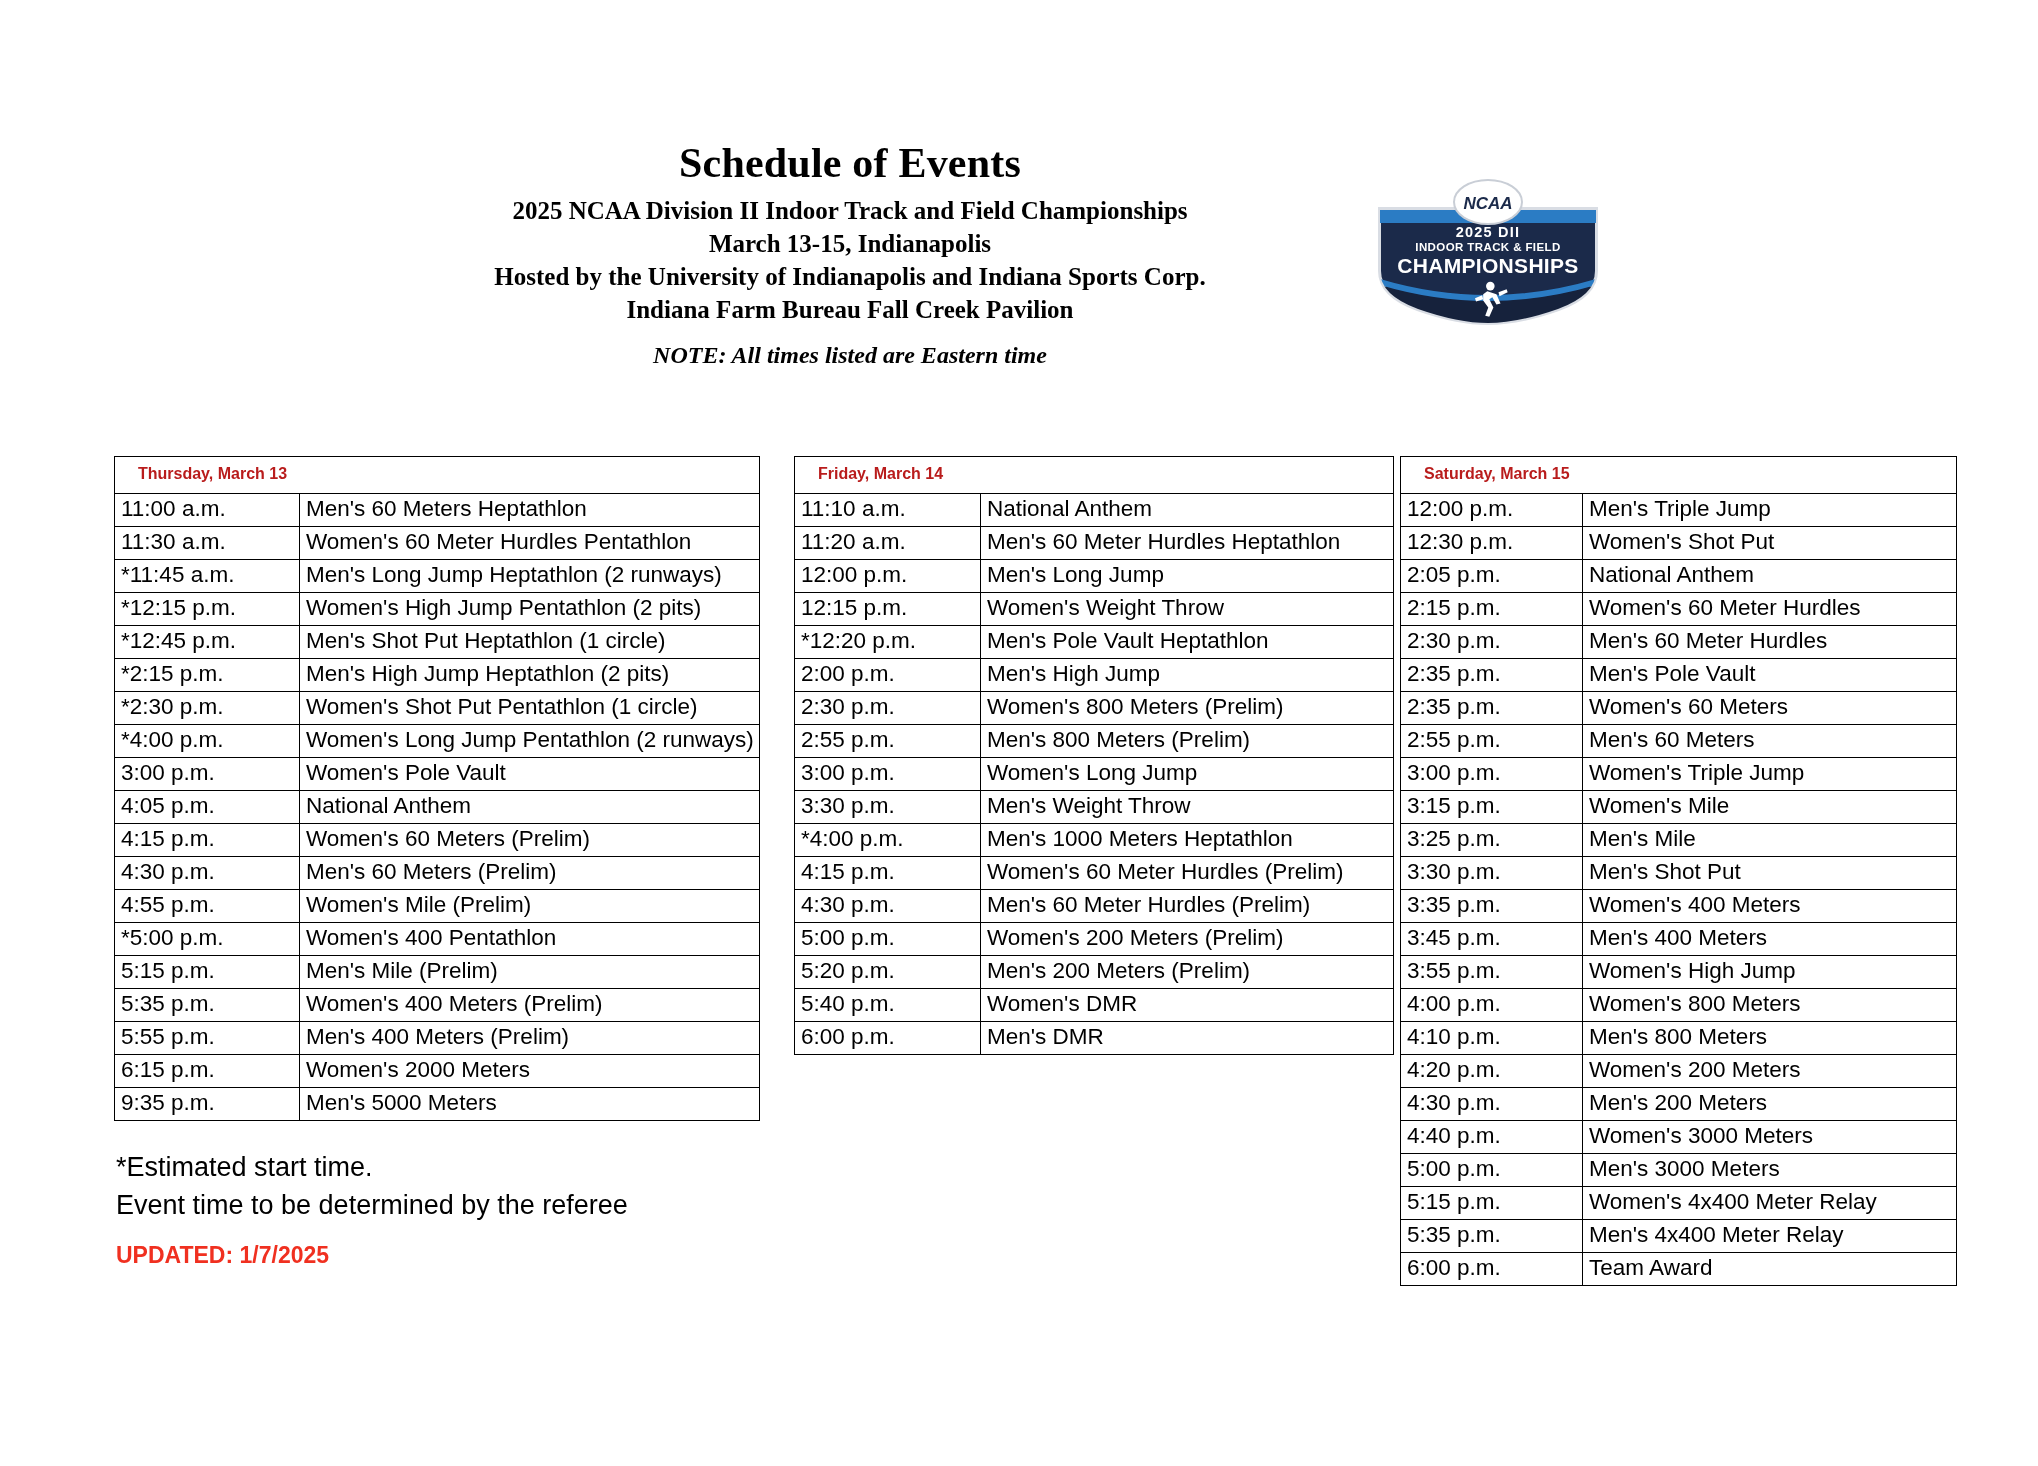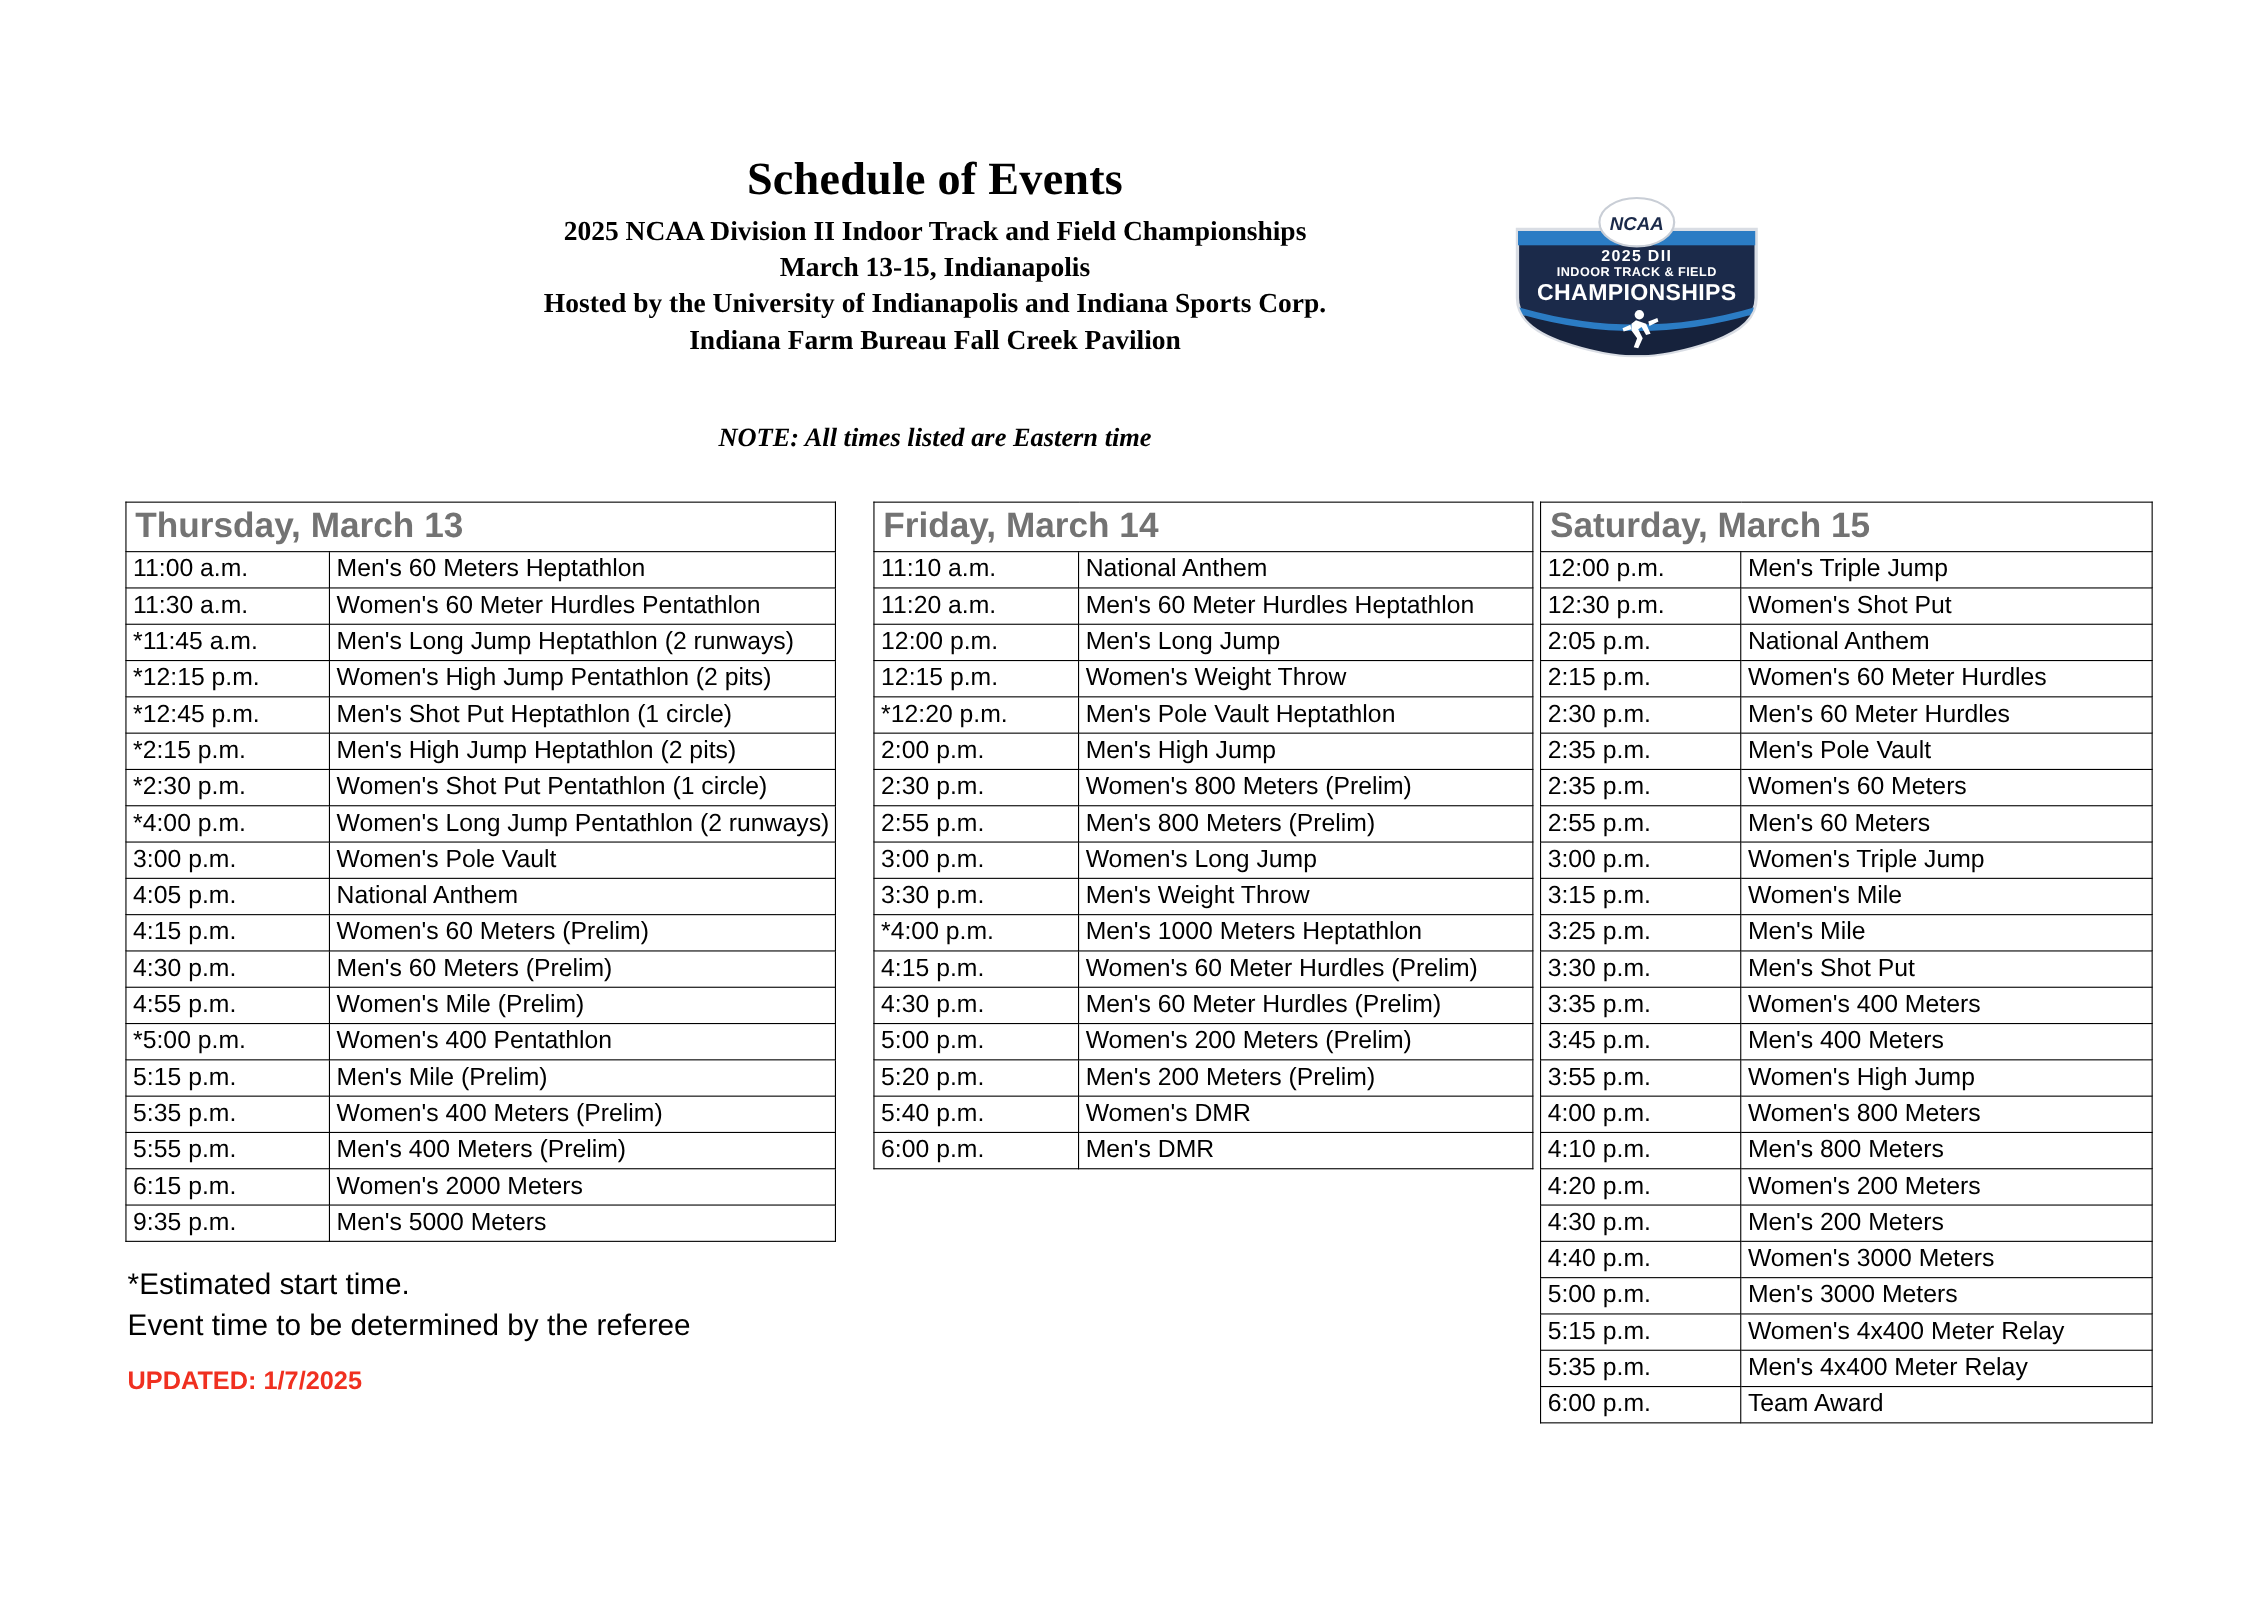--- a/index.html
+++ b/index.html
@@ -35,21 +35,21 @@
   .sub-line {
     font-size: 25px;
     font-weight: bold;
     line-height: 1.32;
     margin: 0;
   }
   .note-line {
     font-size: 24px;
     font-weight: bold;
     font-style: italic;
-    margin-top: 59px;
+    margin-top: 16px;
   }
 
   
   .logo-wrap {
     position: absolute;
     left: 1368px;
     top: 175px;
     width: 240px;
     height: 150px;
   }
@@ -88,26 +88,26 @@
     padding: 1px 6px 3px 6px;
     font-size: 22.5px;
     line-height: 1.24;
     height: 28px;
     vertical-align: middle;
     white-space: nowrap;
     overflow: hidden;
     text-align: left;
   }
   table.sched th.day-header {
-    font-size: 32px;
+    font-size: 16px;
     font-weight: bold;
-    color: #737373;
+    color: #b91c1c;
     border-bottom: 1.6px solid #000000;
     height: 32px;
-    padding-left: 8px;
+    padding-left: 23px;
   }
   .col-time  { width: 185px; }
   .col-time-fri { width: 186px; }
   .col-time-sat { width: 182px; }
 
   
   .footnotes {
     position: absolute;
     left: 116px;
     top: 1148px;

